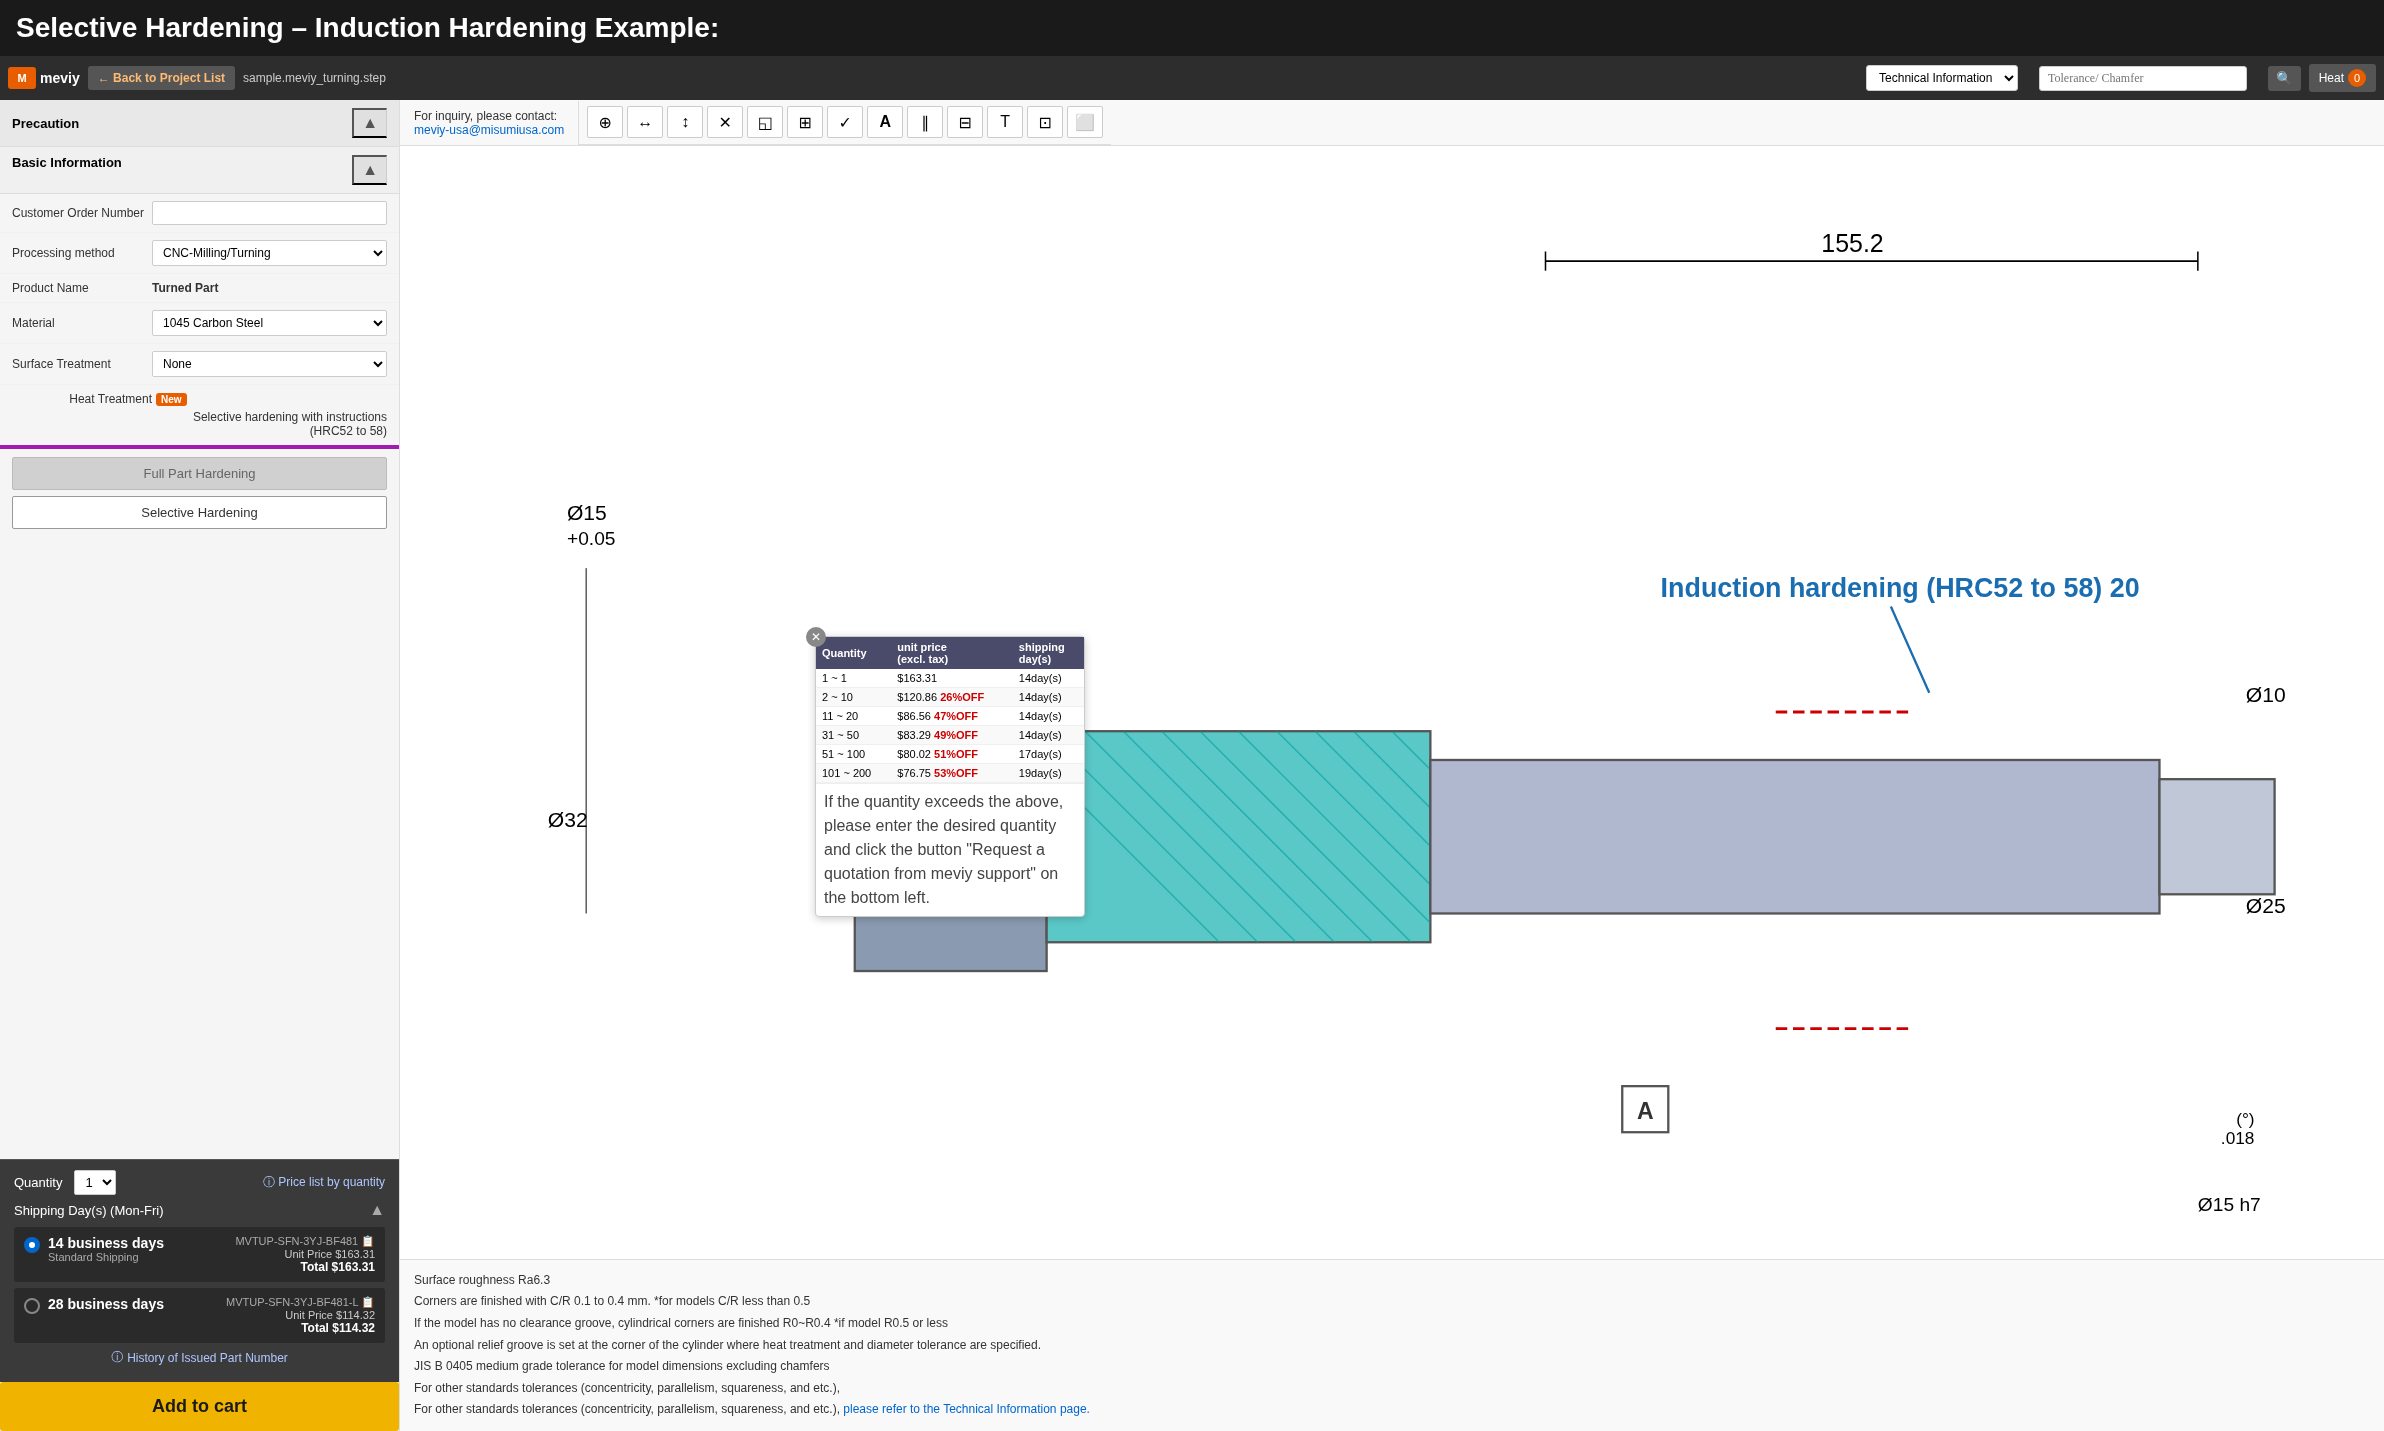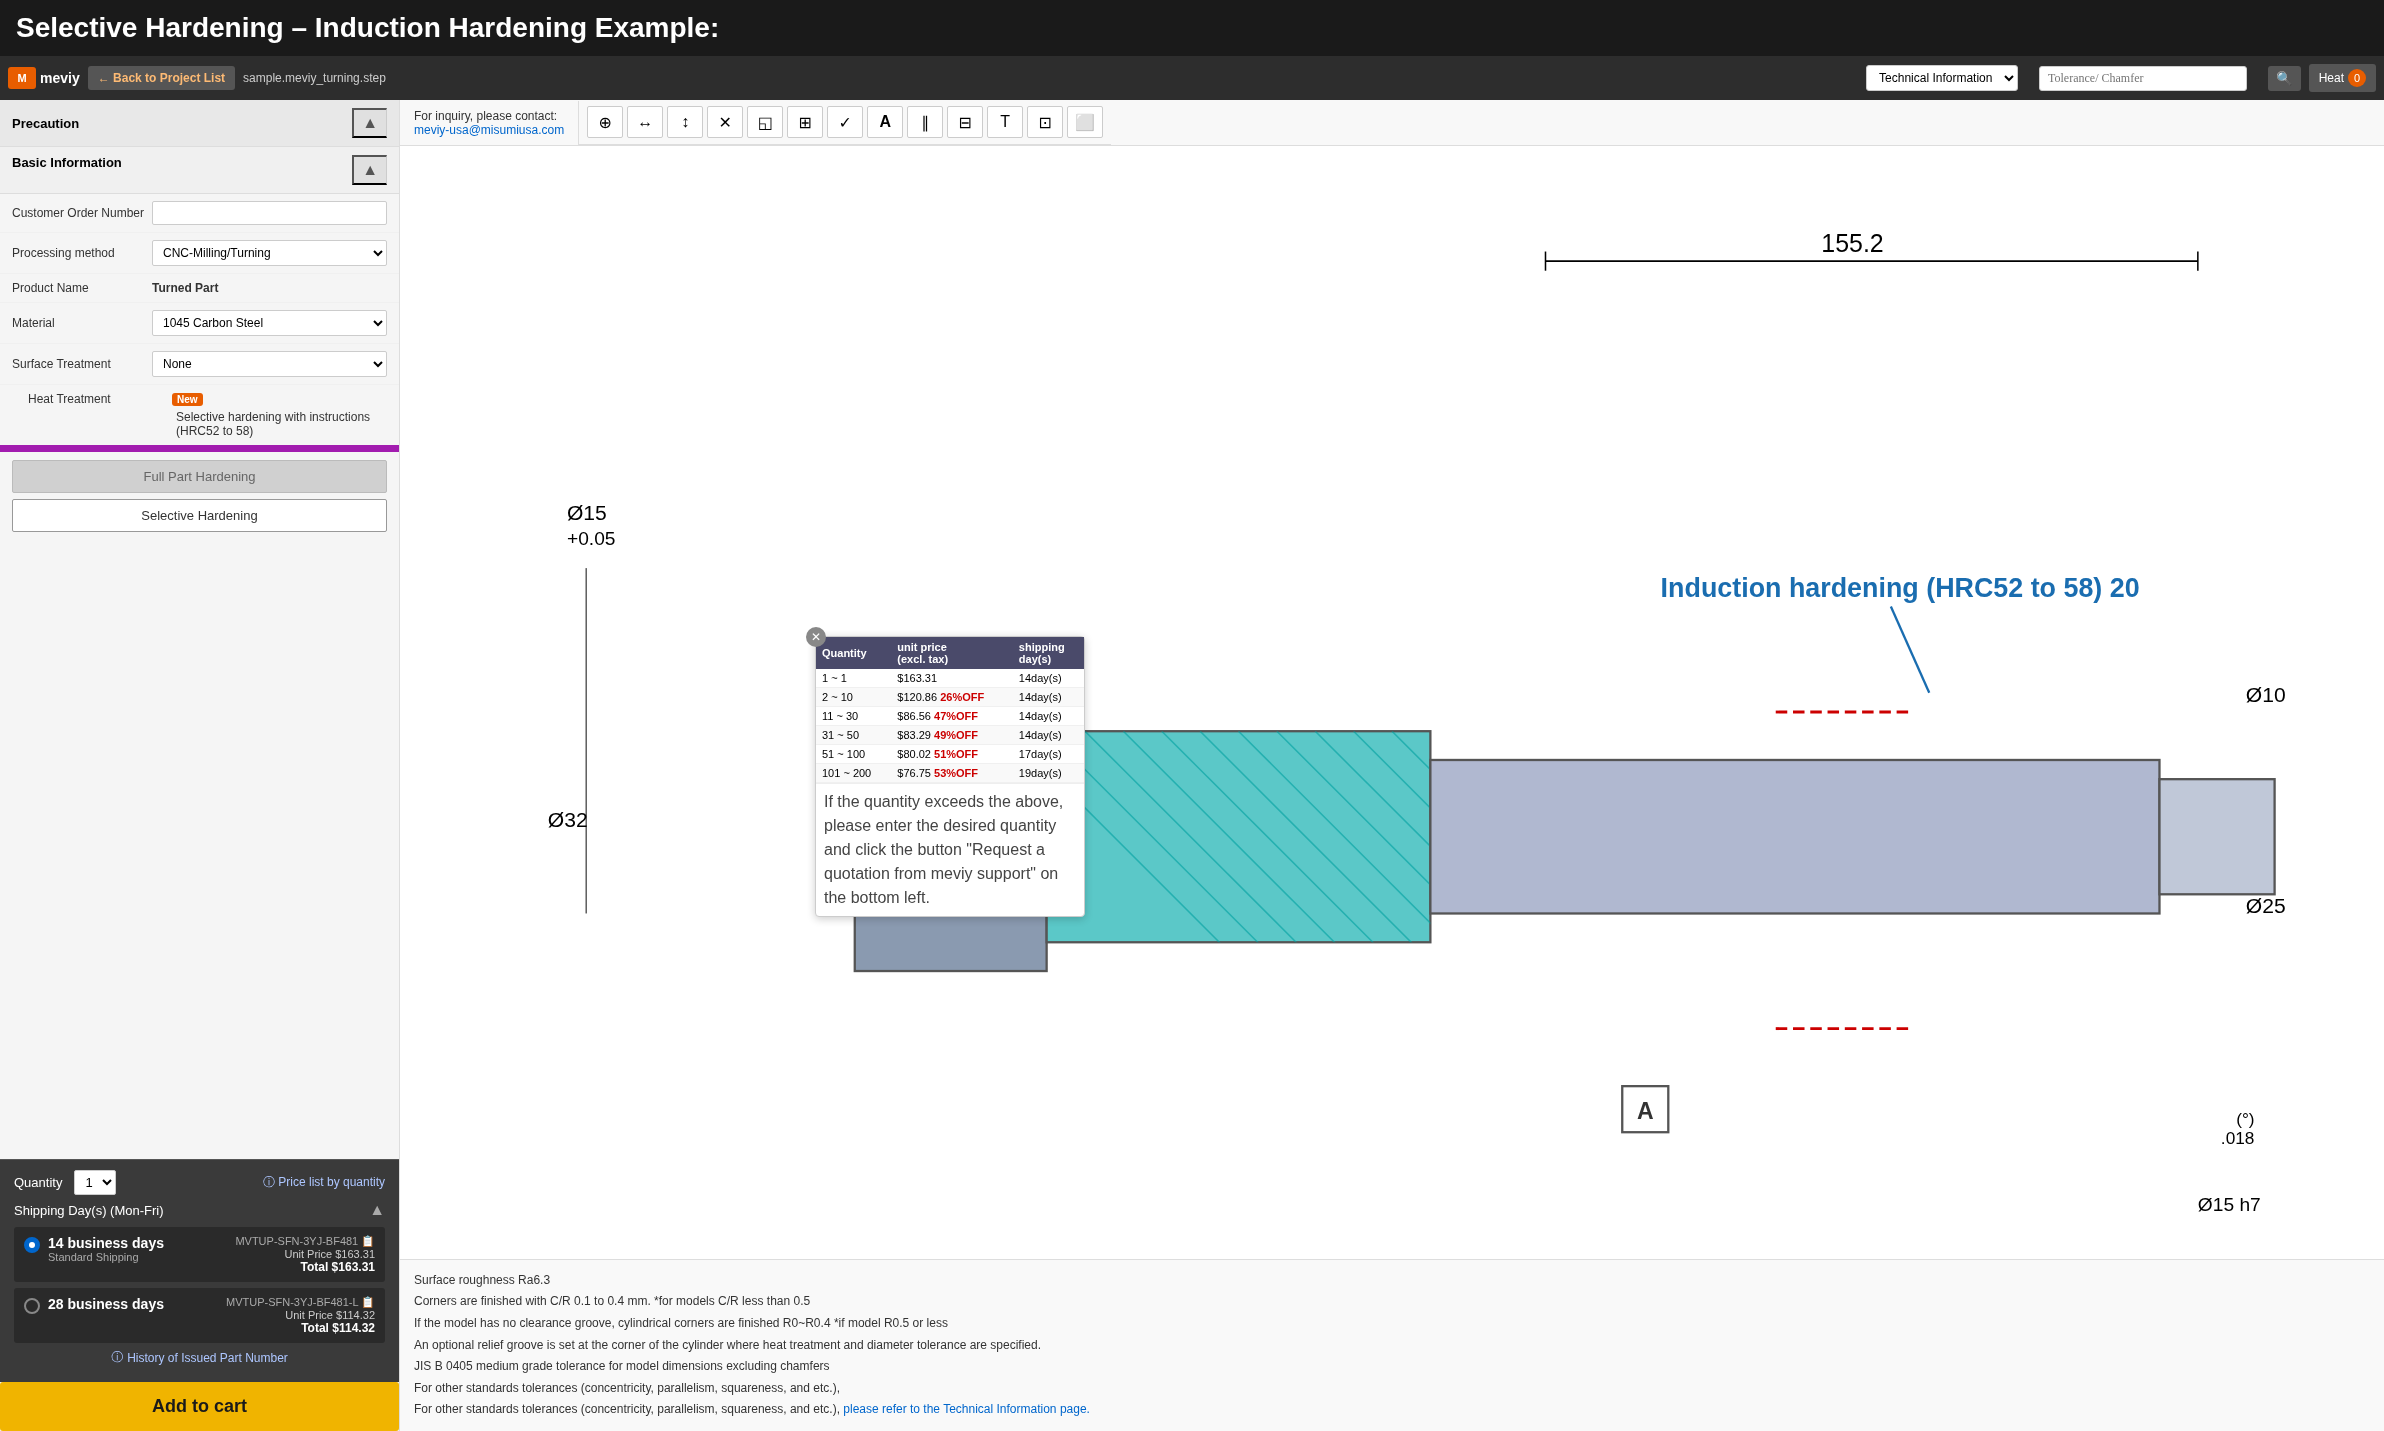--- a/index.html
+++ b/index.html
@@ -193,22 +193,23 @@
     .new-badge {
       background: #e85d00;
       color: #fff;
       font-size: 10px;
       padding: 1px 5px;
       border-radius: 3px;
       font-weight: bold;
       margin-left: 4px;
     }
     .heat-treatment-row {
-      padding: 7px 28px;
-      border-bottom: 7px solid #a21caf;
+      padding: 7px 12px;
+      border-bottom: 4px solid #a21caf;
+      text-align: right;
     }
     .heat-treatment-label-row {
       display: flex;
       align-items: center;
       margin-bottom: 4px;
     }
     .heat-treatment-value {
       font-size: 12px;
       color: #333;
       padding-left: 148px;
@@ -765,21 +766,21 @@
     <td>1 ~ 1</td>
     <td>$163.31 </td>
     <td>14day(s)</td>
   </tr>
               <tr>
     <td>2 ~ 10</td>
     <td>$120.86 <span class="discount-red">26%OFF</span></td>
     <td>14day(s)</td>
   </tr>
               <tr>
-    <td>11 ~ 30</td>
+    <td>11 ~ 20</td>
     <td>$86.56 <span class="discount-red">47%OFF</span></td>
     <td>14day(s)</td>
   </tr>
               <tr>
     <td>31 ~ 50</td>
     <td>$83.29 <span class="discount-red">49%OFF</span></td>
     <td>14day(s)</td>
   </tr>
               <tr>
     <td>51 ~ 100</td>

